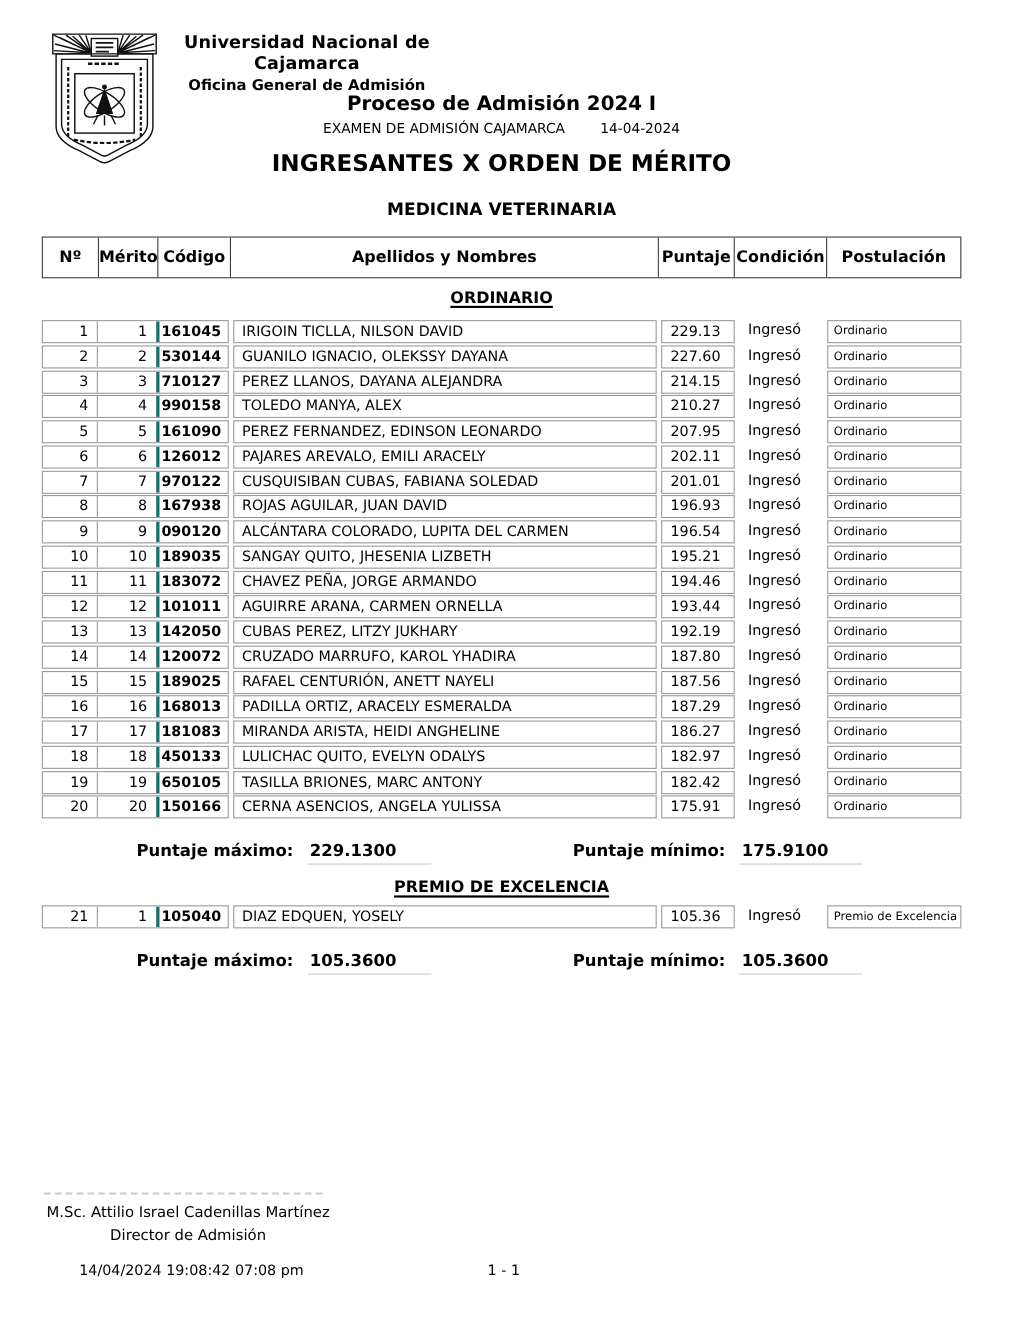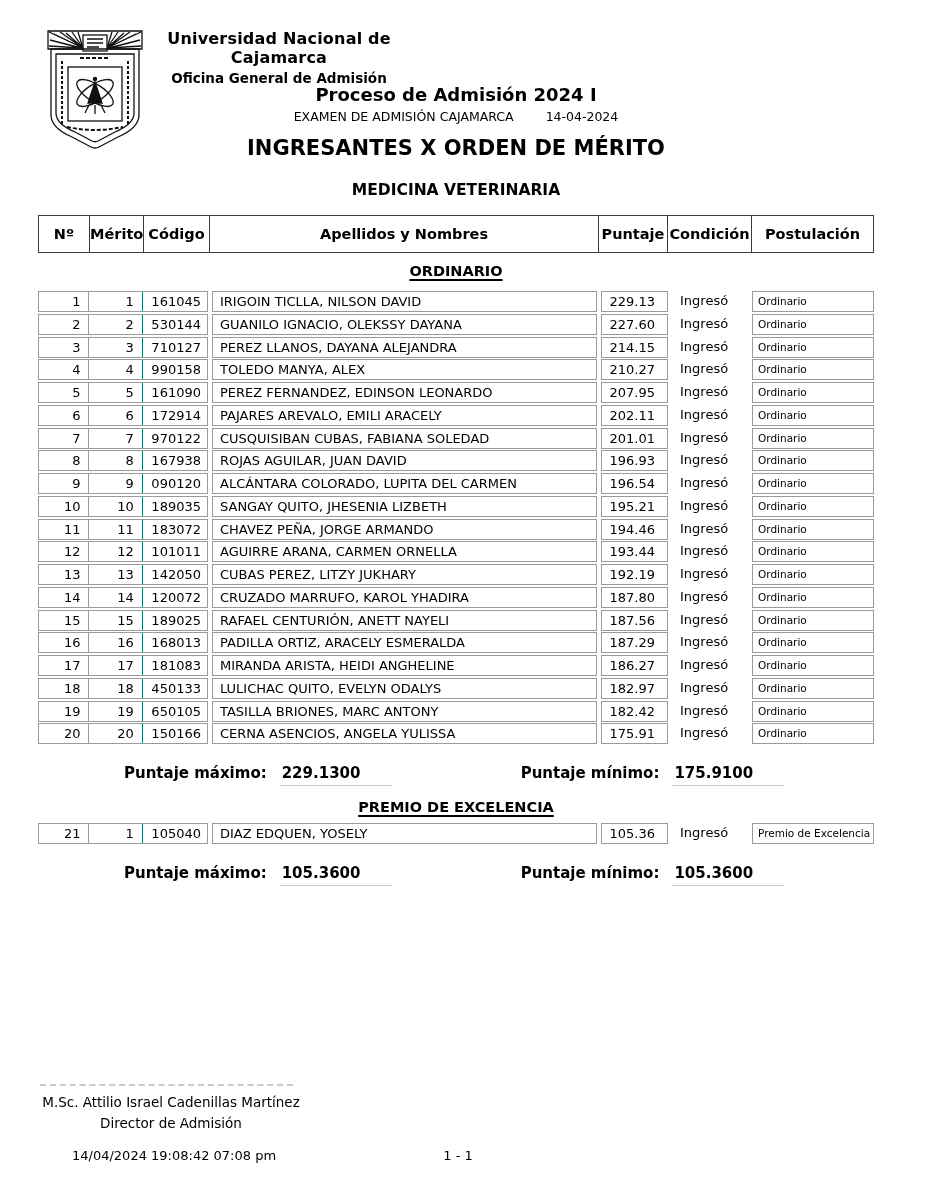--- a/index.html
+++ b/index.html
@@ -48,21 +48,21 @@
   
   .rows { left:38px; width:836px; }
   #ordinario-rows { top:291px; }
   #excelencia-rows { top:823px; }
   .trow { display:flex; height:21px; line-height:19px; font-size:13px; margin-bottom:1.75px; }
   .box  { border:1px solid #9a9a9a; background:#fff; overflow:hidden; white-space:nowrap; }
   .nums { display:flex; width:170px; }
   .c    { height:100%; }
   .cn   { width:50px; text-align:right; padding-right:8px; }
   .cm   { width:54px; border-left:1px solid #9a9a9a; text-align:right; padding-right:8px; }
-  .ccod { width:66px; border-left:1px solid #0f766e; text-align:right; padding-right:6px; }
+  .ccod { width:66px; border-left:3px solid #0f766e; text-align:right; padding-right:6px;font-weight:bold; }
   .name { width:385px; margin-left:4px; padding-left:7px; }
   .pts  { width:67px;  margin-left:4px; text-align:right; padding-right:12px; }
   .cond { width:84px;  padding-left:12px; }
   .post { width:122px; padding-left:5px; font-size:10.5px; line-height:19px; }
 
   
   .summary { left:38px; width:836px; display:flex; font-size:15px; font-weight:bold; align-items:baseline; }
   #ordinario-summary { top:764px; }
   #excelencia-summary { top:864px; }
   .slabel-max { margin-left:86px; }
@@ -193,21 +193,21 @@
       </div>
       <div class="box name">PEREZ FERNANDEZ, EDINSON LEONARDO</div>
       <div class="box pts">207.95</div>
       <div class="cond">Ingresó</div>
       <div class="box post">Ordinario</div>
     </div>
     <div class="trow">
       <div class="nums box">
         <div class="c cn">6</div>
         <div class="c cm">6</div>
-        <div class="c ccod">172914</div>
+        <div class="c ccod">126012</div>
       </div>
       <div class="box name">PAJARES AREVALO, EMILI ARACELY</div>
       <div class="box pts">202.11</div>
       <div class="cond">Ingresó</div>
       <div class="box post">Ordinario</div>
     </div>
     <div class="trow">
       <div class="nums box">
         <div class="c cn">7</div>
         <div class="c cm">7</div>

